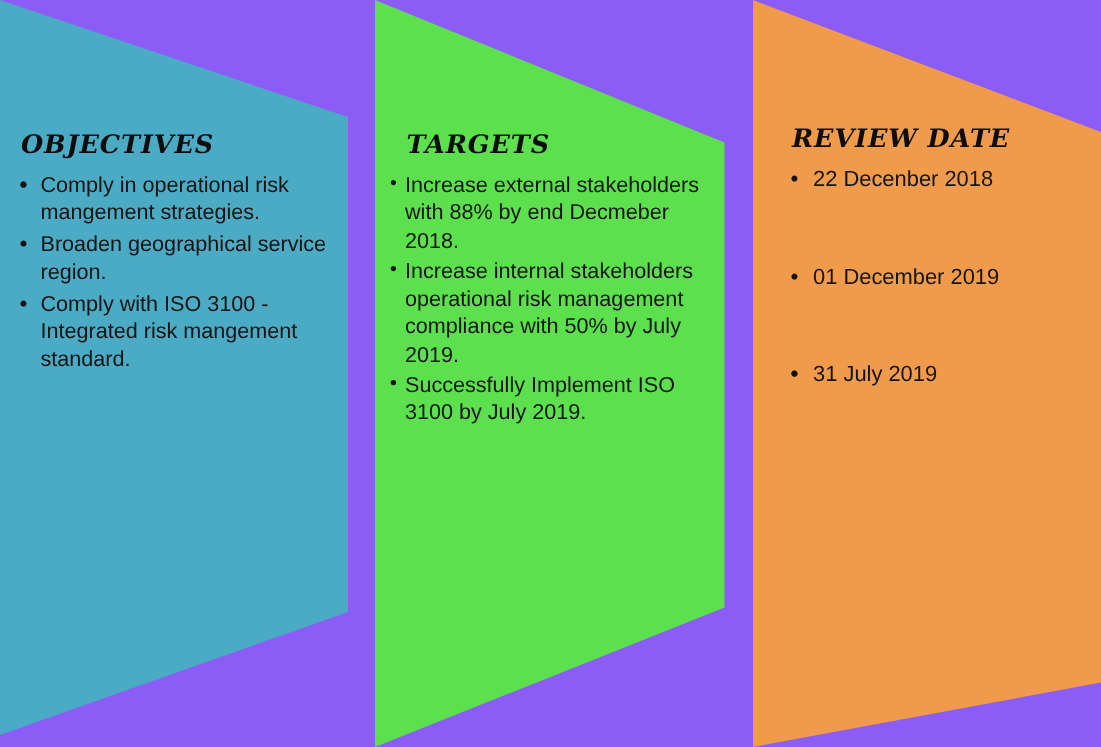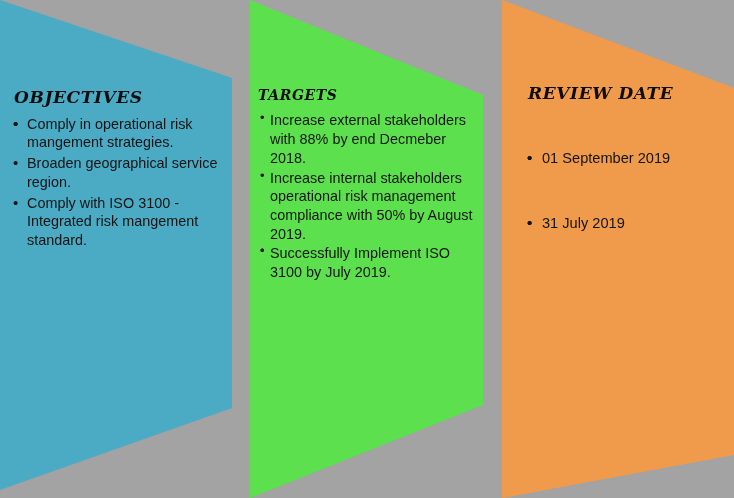--- a/index.html
+++ b/index.html
@@ -11,21 +11,21 @@
     height: 498px;
     background: #ffffff;
     font-family: "Liberation Sans", sans-serif;
     overflow: hidden;
   }
 
   #slide {
     position: relative;
     width: 734px;
     height: 498px;
-    background: #a3a3a3;
+    background: #8b5cf6;
   }
 
   .panel-svg {
     position: absolute;
     top: 0;
     left: 0;
     width: 734px;
     height: 498px;
   }
 
@@ -60,21 +60,21 @@
     font-style: italic;
     font-size: 18px;
     line-height: 1.1;
     color: #0d0d0d;
     letter-spacing: 0.6px;
     margin: 0 0 8px 0;
     font-variant: small-caps;
     text-transform: uppercase;
   }
   #panel-objectives .panel-title { margin-left: 4px; font-size: 17px; }
-  #panel-targets  .panel-title { margin-left: 0; font-size: 14px; }
+  #panel-targets  .panel-title { margin-left: 13px; font-size: 17px; }
   #panel-review   .panel-title { margin-left: 4px;  font-size: 17px; }
 
   ul.bullets {
     list-style: none;
     margin: 0;
     padding: 0;
     color: #111111;
   }
   ul.bullets li {
     position: relative;
@@ -158,41 +158,42 @@
 
   <div class="panel" id="panel-targets">
     <div class="panel-title">TARGETS</div>
     <ul class="bullets">
       <li>
         <span class="dot">•</span>
         <span>Increase external stakeholders with 88%  by end Decmeber 2018.</span>
       </li>
       <li>
         <span class="dot">•</span>
-        <span>Increase internal stakeholders operational risk management compliance with 50%  by August 2019.</span>
+        <span>Increase internal stakeholders operational risk management compliance with 50%  by July 2019.</span>
       </li>
       <li>
         <span class="dot">•</span>
       </li>
       <li>
         <span class="dot">•</span>
         <span>Successfully Implement ISO 3100 by  July 2019.</span>
       </li>
     </ul>
   </div>
 
   <div class="panel" id="panel-review">
     <div class="panel-title">REVIEW DATE</div>
     <ul class="bullets">
       <li>
         <span class="dot">•</span>
-      </li>
-      <li>
-        <span class="dot">•</span>
-        <span>01 September 2019</span>
+        <span>22 Decenber 2018</span>
+      </li>
+      <li>
+        <span class="dot">•</span>
+        <span>01 December 2019</span>
       </li>
       <li>
         <span class="dot">•</span>
       </li>
       <li>
         <span class="dot">•</span>
         <span>31 July 2019</span>
       </li>
     </ul>
   </div>

